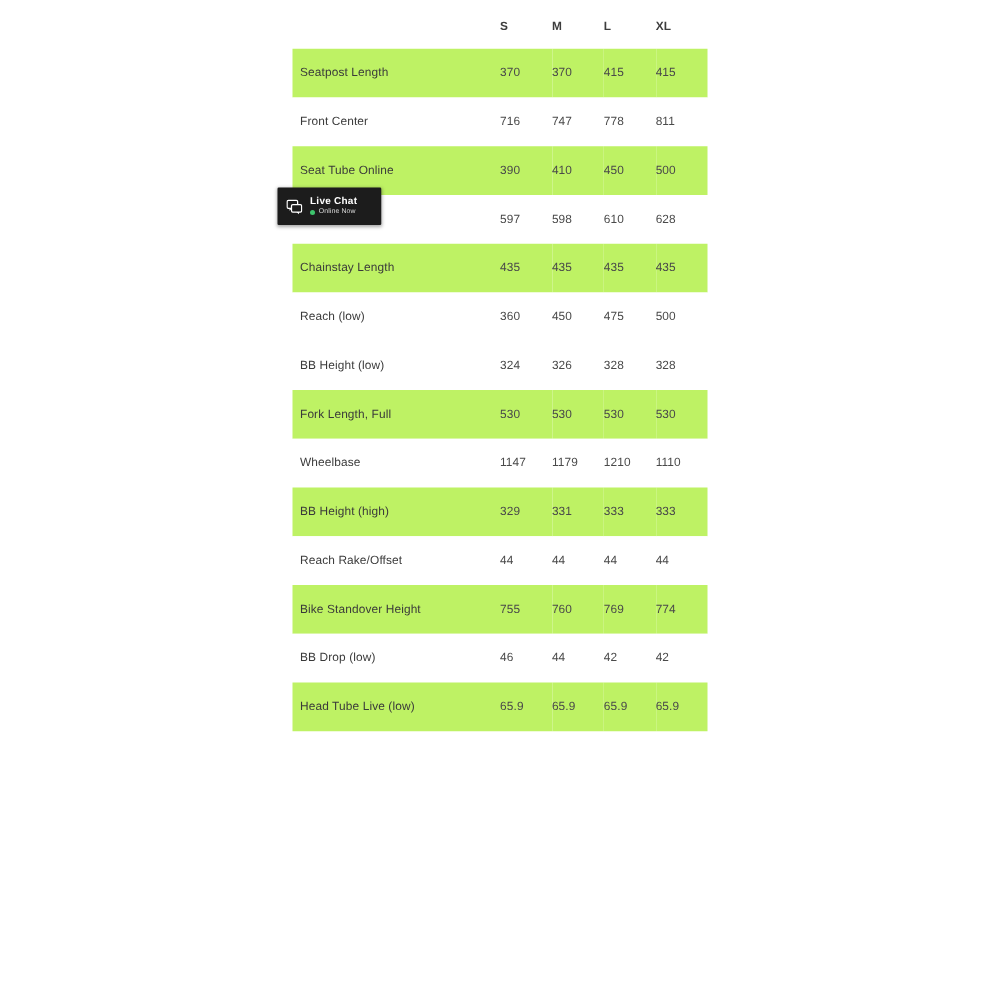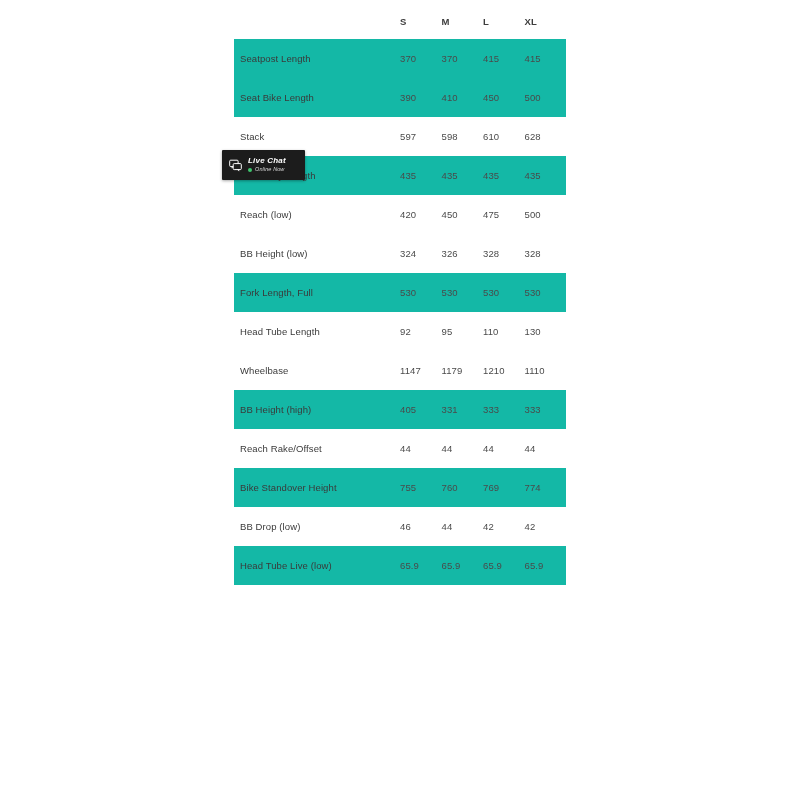--- a/index.html
+++ b/index.html
@@ -44,21 +44,21 @@
     padding: 14px 0;
     vertical-align: middle;
     letter-spacing: 0.1px;
     line-height: 11px;
   }
   .geo-table tbody td.label {
     padding-left: 6px;
     color: #3a3a3a;
   }
   .geo-table tbody tr.odd td {
-    background: #14b8a6;
+    background: #bef264;
     margin-left: 21px;
   }
   .geo-table tbody tr.even td {
     background: #ffffff;
   }
   .geo-table tbody tr td:first-child {
     padding-left: 6px;
   }
 
   
@@ -83,21 +83,20 @@
     flex: 0 0 13px;
     margin-right: 6px;
     position: relative;
   }
   .live-chat .chat-icon svg { display: block; }
   .live-chat .chat-text {
     display: flex;
     flex-direction: column;
     justify-content: center;
     line-height: 1;
-    font-style: italic;
   }
   .live-chat .chat-title {
     font-size: 8px;
     font-weight: bold;
     letter-spacing: 0.2px;
     margin-bottom: 2px;
   }
   .live-chat .chat-status {
     font-size: 5.5px;
     color: #dcdcdc;
@@ -137,22 +136,29 @@
       </tr>
     </thead>
     <tbody>
       <tr class="odd">
         <td class="label">Seatpost Length</td>
         <td>370</td>
         <td>370</td>
         <td>415</td>
         <td>415</td>
       </tr>
-      <tr class="odd">
-        <td class="label">Seat Bike Length</td>
+      <tr class="even">
+        <td class="label">Front Center</td>
+        <td>716</td>
+        <td>747</td>
+        <td>778</td>
+        <td>811</td>
+      </tr>
+      <tr class="odd">
+        <td class="label">Seat Tube Online</td>
         <td>390</td>
         <td>410</td>
         <td>450</td>
         <td>500</td>
       </tr>
       <tr class="even">
         <td class="label">Stack</td>
         <td>597</td>
         <td>598</td>
         <td>610</td>
@@ -160,56 +166,49 @@
       </tr>
       <tr class="odd">
         <td class="label">Chainstay Length</td>
         <td>435</td>
         <td>435</td>
         <td>435</td>
         <td>435</td>
       </tr>
       <tr class="even">
         <td class="label">Reach (low)</td>
-        <td>420</td>
+        <td>360</td>
         <td>450</td>
         <td>475</td>
         <td>500</td>
       </tr>
       <tr class="even">
         <td class="label">BB Height (low)</td>
         <td>324</td>
         <td>326</td>
         <td>328</td>
         <td>328</td>
       </tr>
       <tr class="odd">
         <td class="label">Fork Length, Full</td>
         <td>530</td>
         <td>530</td>
         <td>530</td>
         <td>530</td>
       </tr>
       <tr class="even">
-        <td class="label">Head Tube Length</td>
-        <td>92</td>
-        <td>95</td>
-        <td>110</td>
-        <td>130</td>
-      </tr>
-      <tr class="even">
         <td class="label">Wheelbase</td>
         <td>1147</td>
         <td>1179</td>
         <td>1210</td>
         <td>1110</td>
       </tr>
       <tr class="odd">
         <td class="label">BB Height (high)</td>
-        <td>405</td>
+        <td>329</td>
         <td>331</td>
         <td>333</td>
         <td>333</td>
       </tr>
       <tr class="even">
         <td class="label">Reach Rake/Offset</td>
         <td>44</td>
         <td>44</td>
         <td>44</td>
         <td>44</td>

